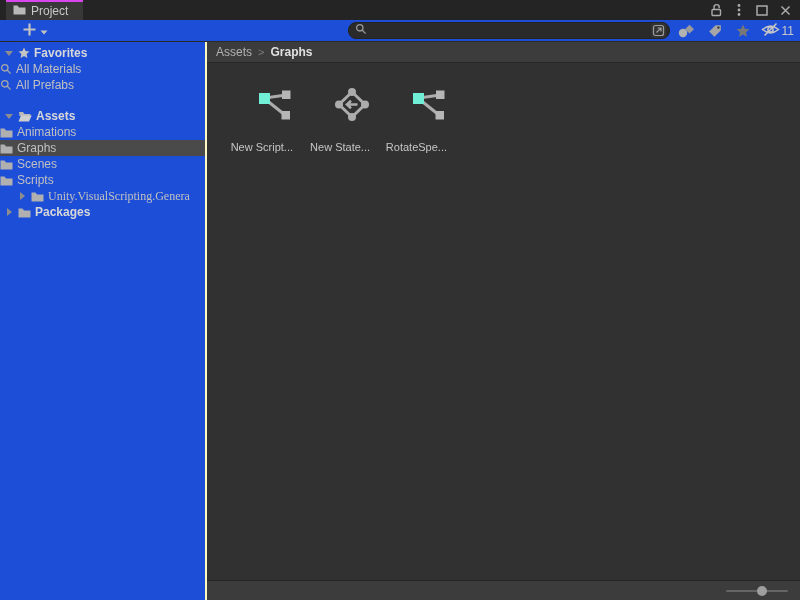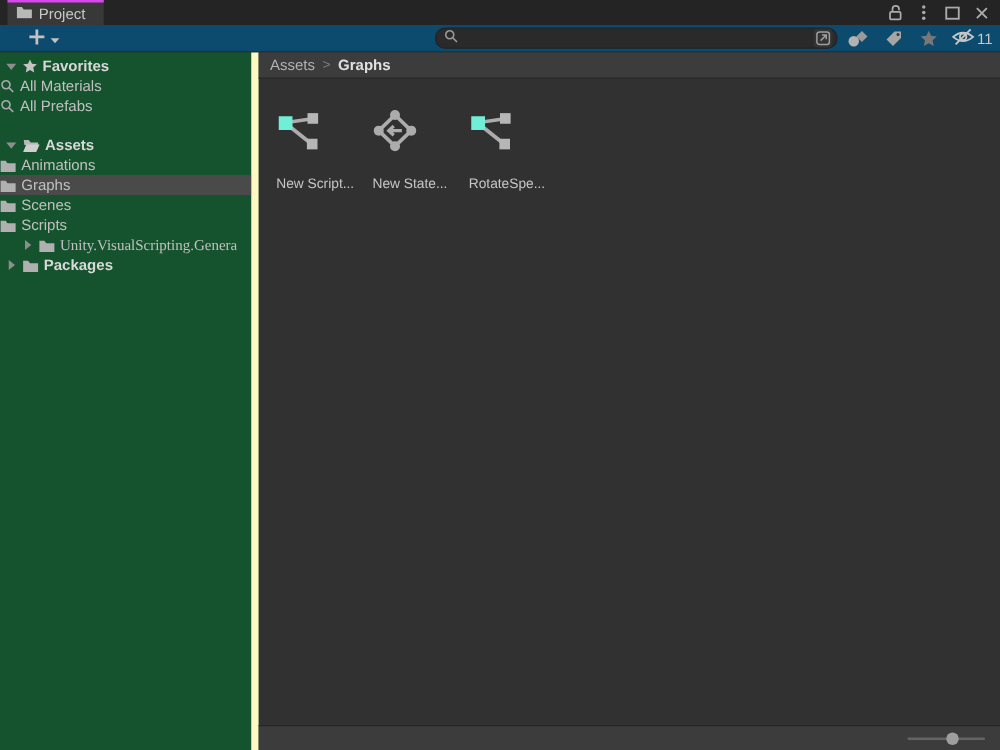--- a/index.html
+++ b/index.html
@@ -13,40 +13,40 @@
   .tabstrip { height:20px; background:#242424; display:flex; align-items:stretch; flex:none; }
   .tab {
     margin-left:6px; width:77px; background:#383838; border-top:2px solid #d946ef;
     display:flex; align-items:center; gap:5px; padding-left:7px; color:#c8c8c8;
   }
   .tab svg { flex:none; }
   .titlebar-icons { margin-left:auto; display:flex; align-items:center; gap:9px; padding-right:8px; }
   .tb-icon { display:flex; align-items:center; justify-content:center; width:14px; height:14px; }
   
   .toolbar {
-    height:22px; background:#0c4a6e; border-bottom:1px solid #2a2a2a;
+    height:22px; background:#1d4ed8; border-bottom:1px solid #2a2a2a;
     display:flex; align-items:center; flex:none; padding:0 6px 0 18px;
   }
   .create-btn { display:flex; align-items:center; gap:3px; padding:0 4px; height:100%; cursor:default; }
   .searchfield {
     margin-left:auto; width:322px; height:17px; background:#2a2a2a;
     border:1px solid #232323; border-radius:8px; display:flex; align-items:center;
     padding:0 3px 0 6px; gap:4px;
   }
   .searchfield input {
     flex:1; background:transparent; border:none; outline:none; color:#d0d0d0;
     font-family:"Liberation Sans", sans-serif; font-size:11px; height:13px; min-width:0;
   }
   .jump-btn { flex:none; width:15px; height:15px; display:flex; align-items:center; justify-content:center; border-radius:3px; background:#333333; }
   .toolbar-right { display:flex; align-items:center; margin-left:5px; gap:4px; }
   .tool-icon { width:24px; height:18px; display:flex; align-items:center; justify-content:center; }
   .hidden-toggle { display:flex; align-items:center; gap:2px; color:#c8c8c8; padding-left:2px; }
   
   .body { flex:1; display:flex; min-height:0; }
-  .sidebar { width:207px; flex:none; background:#14532d; border-right:6px solid #fef9c3; padding-top:3px; overflow:hidden; }
+  .sidebar { width:207px; flex:none; background:#1d4ed8; border-right:2px solid #fef9c3; padding-top:3px; overflow:hidden; }
   .tree-row { height:16px; display:flex; align-items:center; gap:4px; white-space:nowrap; overflow:hidden; }
   .tree-row.selected { background:#4a4a4a; }
   .tree-row .lbl { color:#c0c0c0; }
   .tree-row.section .lbl { color:#d8d8d8; font-weight:700; }
   .fold { width:10px; flex:none; display:flex; align-items:center; justify-content:center; }
   .tri-open { width:0; height:0; border-left:4px solid transparent; border-right:4px solid transparent; border-top:5px solid #8e8e8e; }
   .tri-closed { width:0; height:0; border-top:4px solid transparent; border-bottom:4px solid transparent; border-left:5px solid #8e8e8e; }
   .pad0 { padding-left:4px; }
   .pad1 { }
   .pad1f { padding-left:17px;font-family:Liberation Serif, serif; }
@@ -55,21 +55,21 @@
   
   .content { flex:1; display:flex; flex-direction:column; min-width:0; background:#313131; }
   .breadcrumb {
     height:21px; flex:none; background:#3c3c3c; border-bottom:1px solid #262626;
     display:flex; align-items:center; gap:6px; padding-left:9px;
   }
   .crumb-root { color:#b2b2b2; }
   .crumb-sep { color:#7d7d7d; font-size:11px; }
   .crumb-current { color:#e0e0e0; font-weight:700; }
   .grid { flex:1; padding:20px 0 0 14px; display:flex; align-items:flex-start; gap:5px; overflow:hidden; }
-  .asset-cell { width:72px; display:flex; flex-direction:column; align-items:flex-start; }
+  .asset-cell { width:72px; display:flex; flex-direction:column; align-items:flex-end; }
   .asset-iconbox { height:44px; display:flex; align-items:center; justify-content:center; }
   .asset-label {
     margin-top:14px; font-size:11px; color:#c6c6c6; max-width:72px;
     white-space:nowrap; overflow:hidden; text-align:center;
   }
   .footer {
     height:20px; flex:none; background:#3c3c3c; border-top:1px solid #262626;
     display:flex; align-items:center; justify-content:flex-end; padding-right:12px;
   }
   .zoom-slider { position:relative; width:62px; height:12px; }

